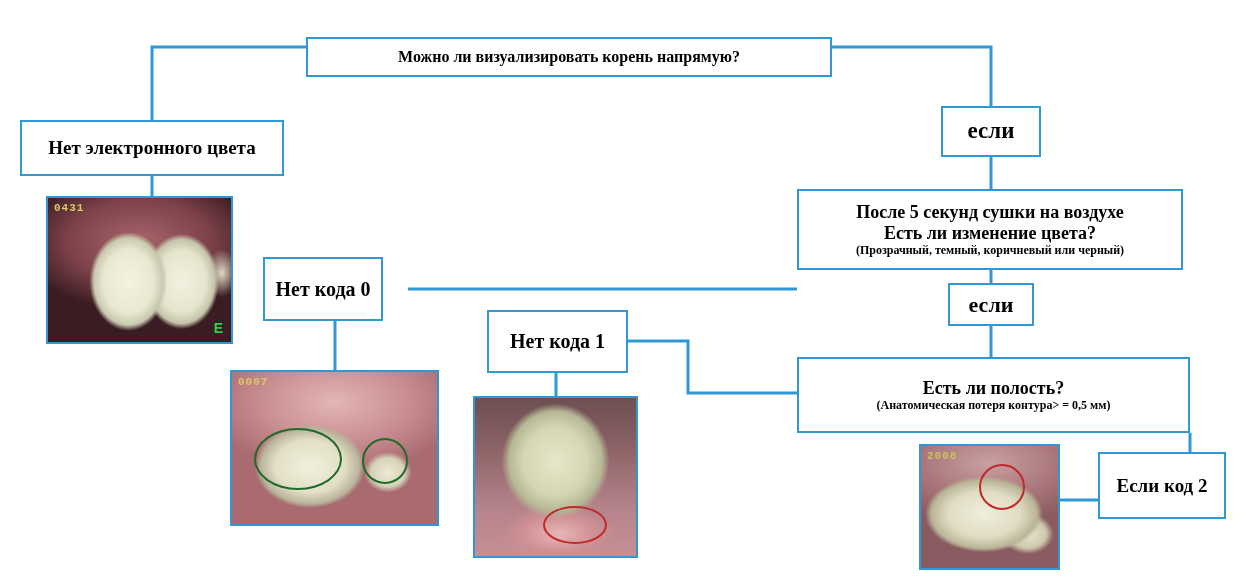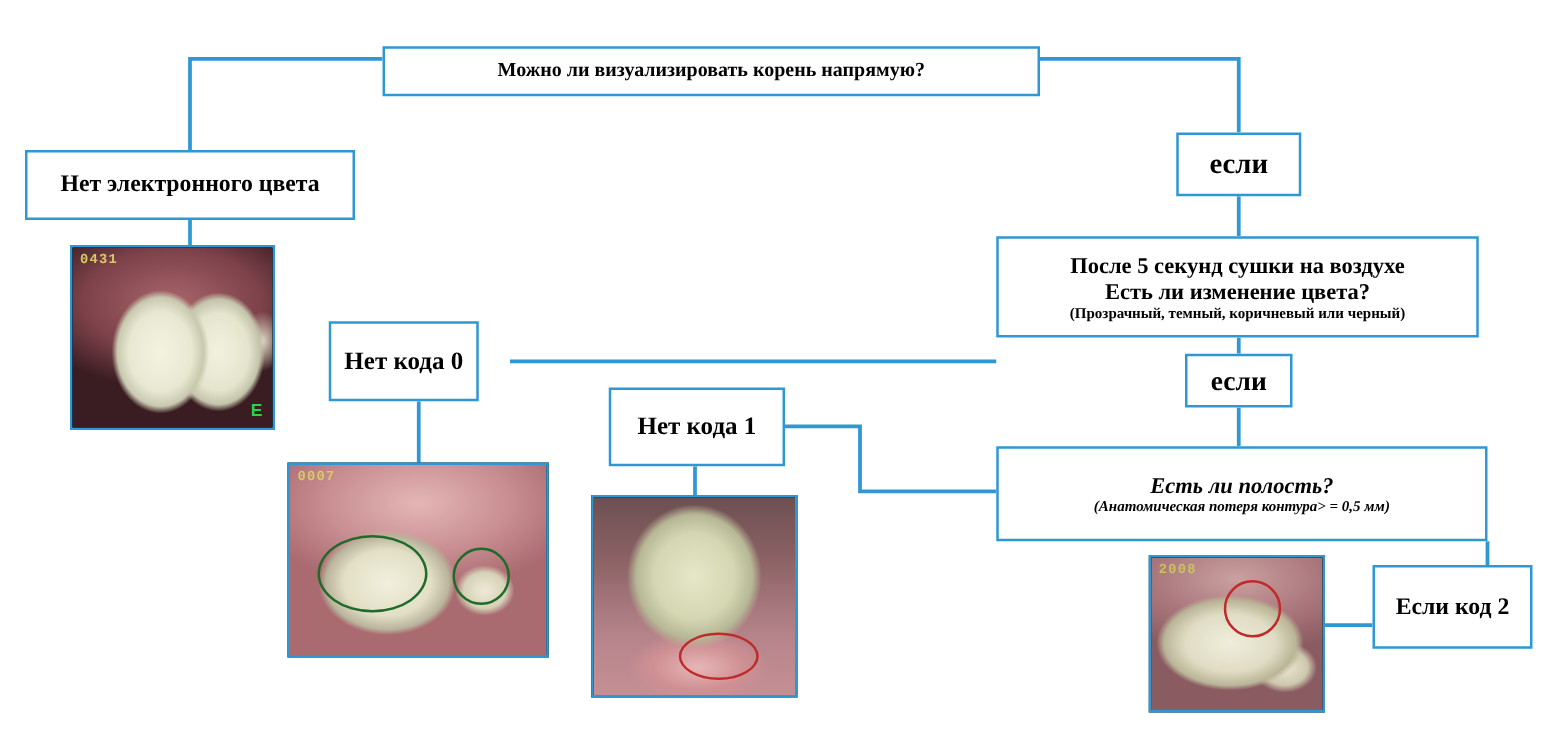--- a/index.html
+++ b/index.html
@@ -171,30 +171,30 @@
   </div>
 
   <div class="node" style="left:948px; top:283px; width:86px; height:43px; font-size:22px;">
     <span>если</span>
   </div>
 
   <div class="node" style="left:487px; top:310px; width:141px; height:63px; font-size:20px;">
     <span>Нет кода 1</span>
   </div>
 
-  <div class="node" style="left:797px; top:357px; width:393px; height:76px; font-size:18px; padding:4px 6px;font-style:italic;">
+  <div class="node" style="left:797px; top:357px; width:393px; height:76px; font-size:18px; padding:4px 6px;">
     <span class="line1">Есть ли полость?</span>
     <span class="sub">(Анатомическая потеря контура&gt; = 0,5 мм)</span>
   </div>
 
   <div class="node" style="left:1098px; top:452px; width:128px; height:67px; font-size:19px;">
     <span>Если код 2</span>
   </div>
 
-  <div class="photo" id="photo-incisors" style="left:56px; top:196px; width:164px; height:148px;text-align:right;">
+  <div class="photo" id="photo-incisors" style="left:46px; top:196px; width:187px; height:148px;text-align:right;">
     <div class="inner"></div>
     <span class="code">0431</span>
     <span class="mark-e">E</span>
   </div>
 
   <div class="photo" id="photo-molar-green" style="left:230px; top:370px; width:209px; height:156px;">
     <div class="inner"></div>
     <span class="code">0007</span>
     <span class="ring" style="left:22px; top:56px; width:84px; height:58px;"></span>
     <span class="ring" style="left:130px; top:66px; width:42px; height:42px;"></span>

